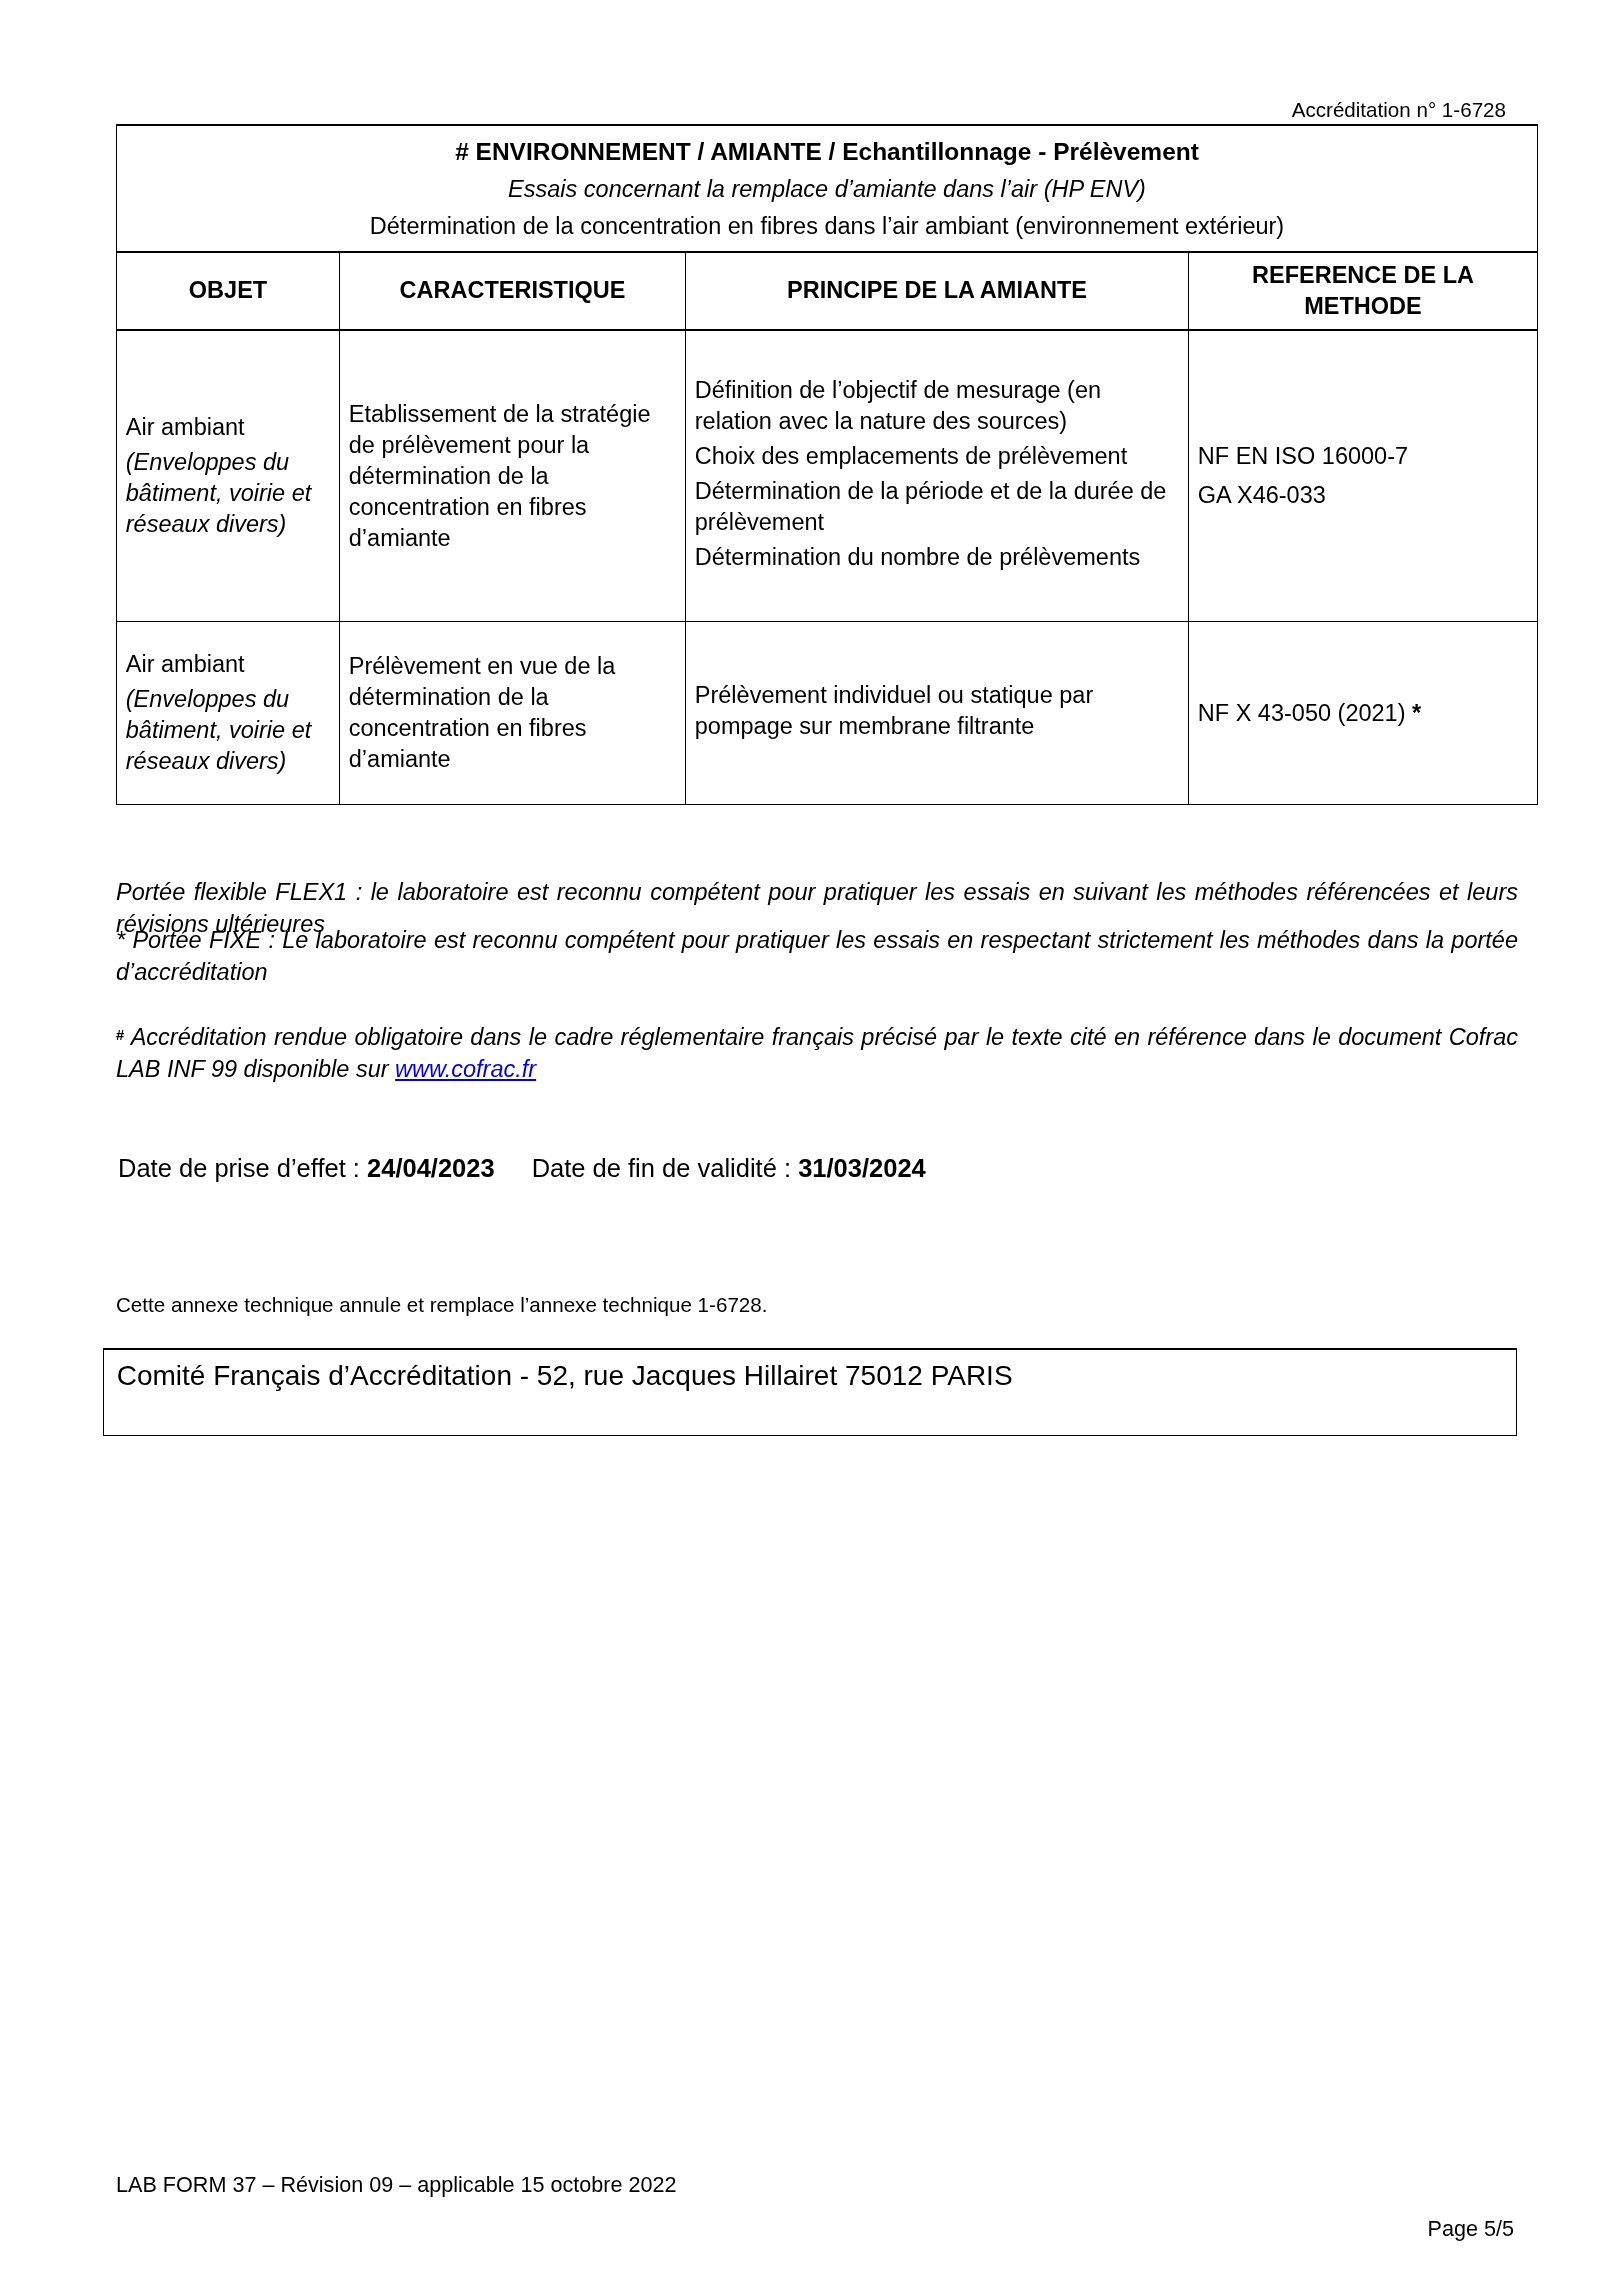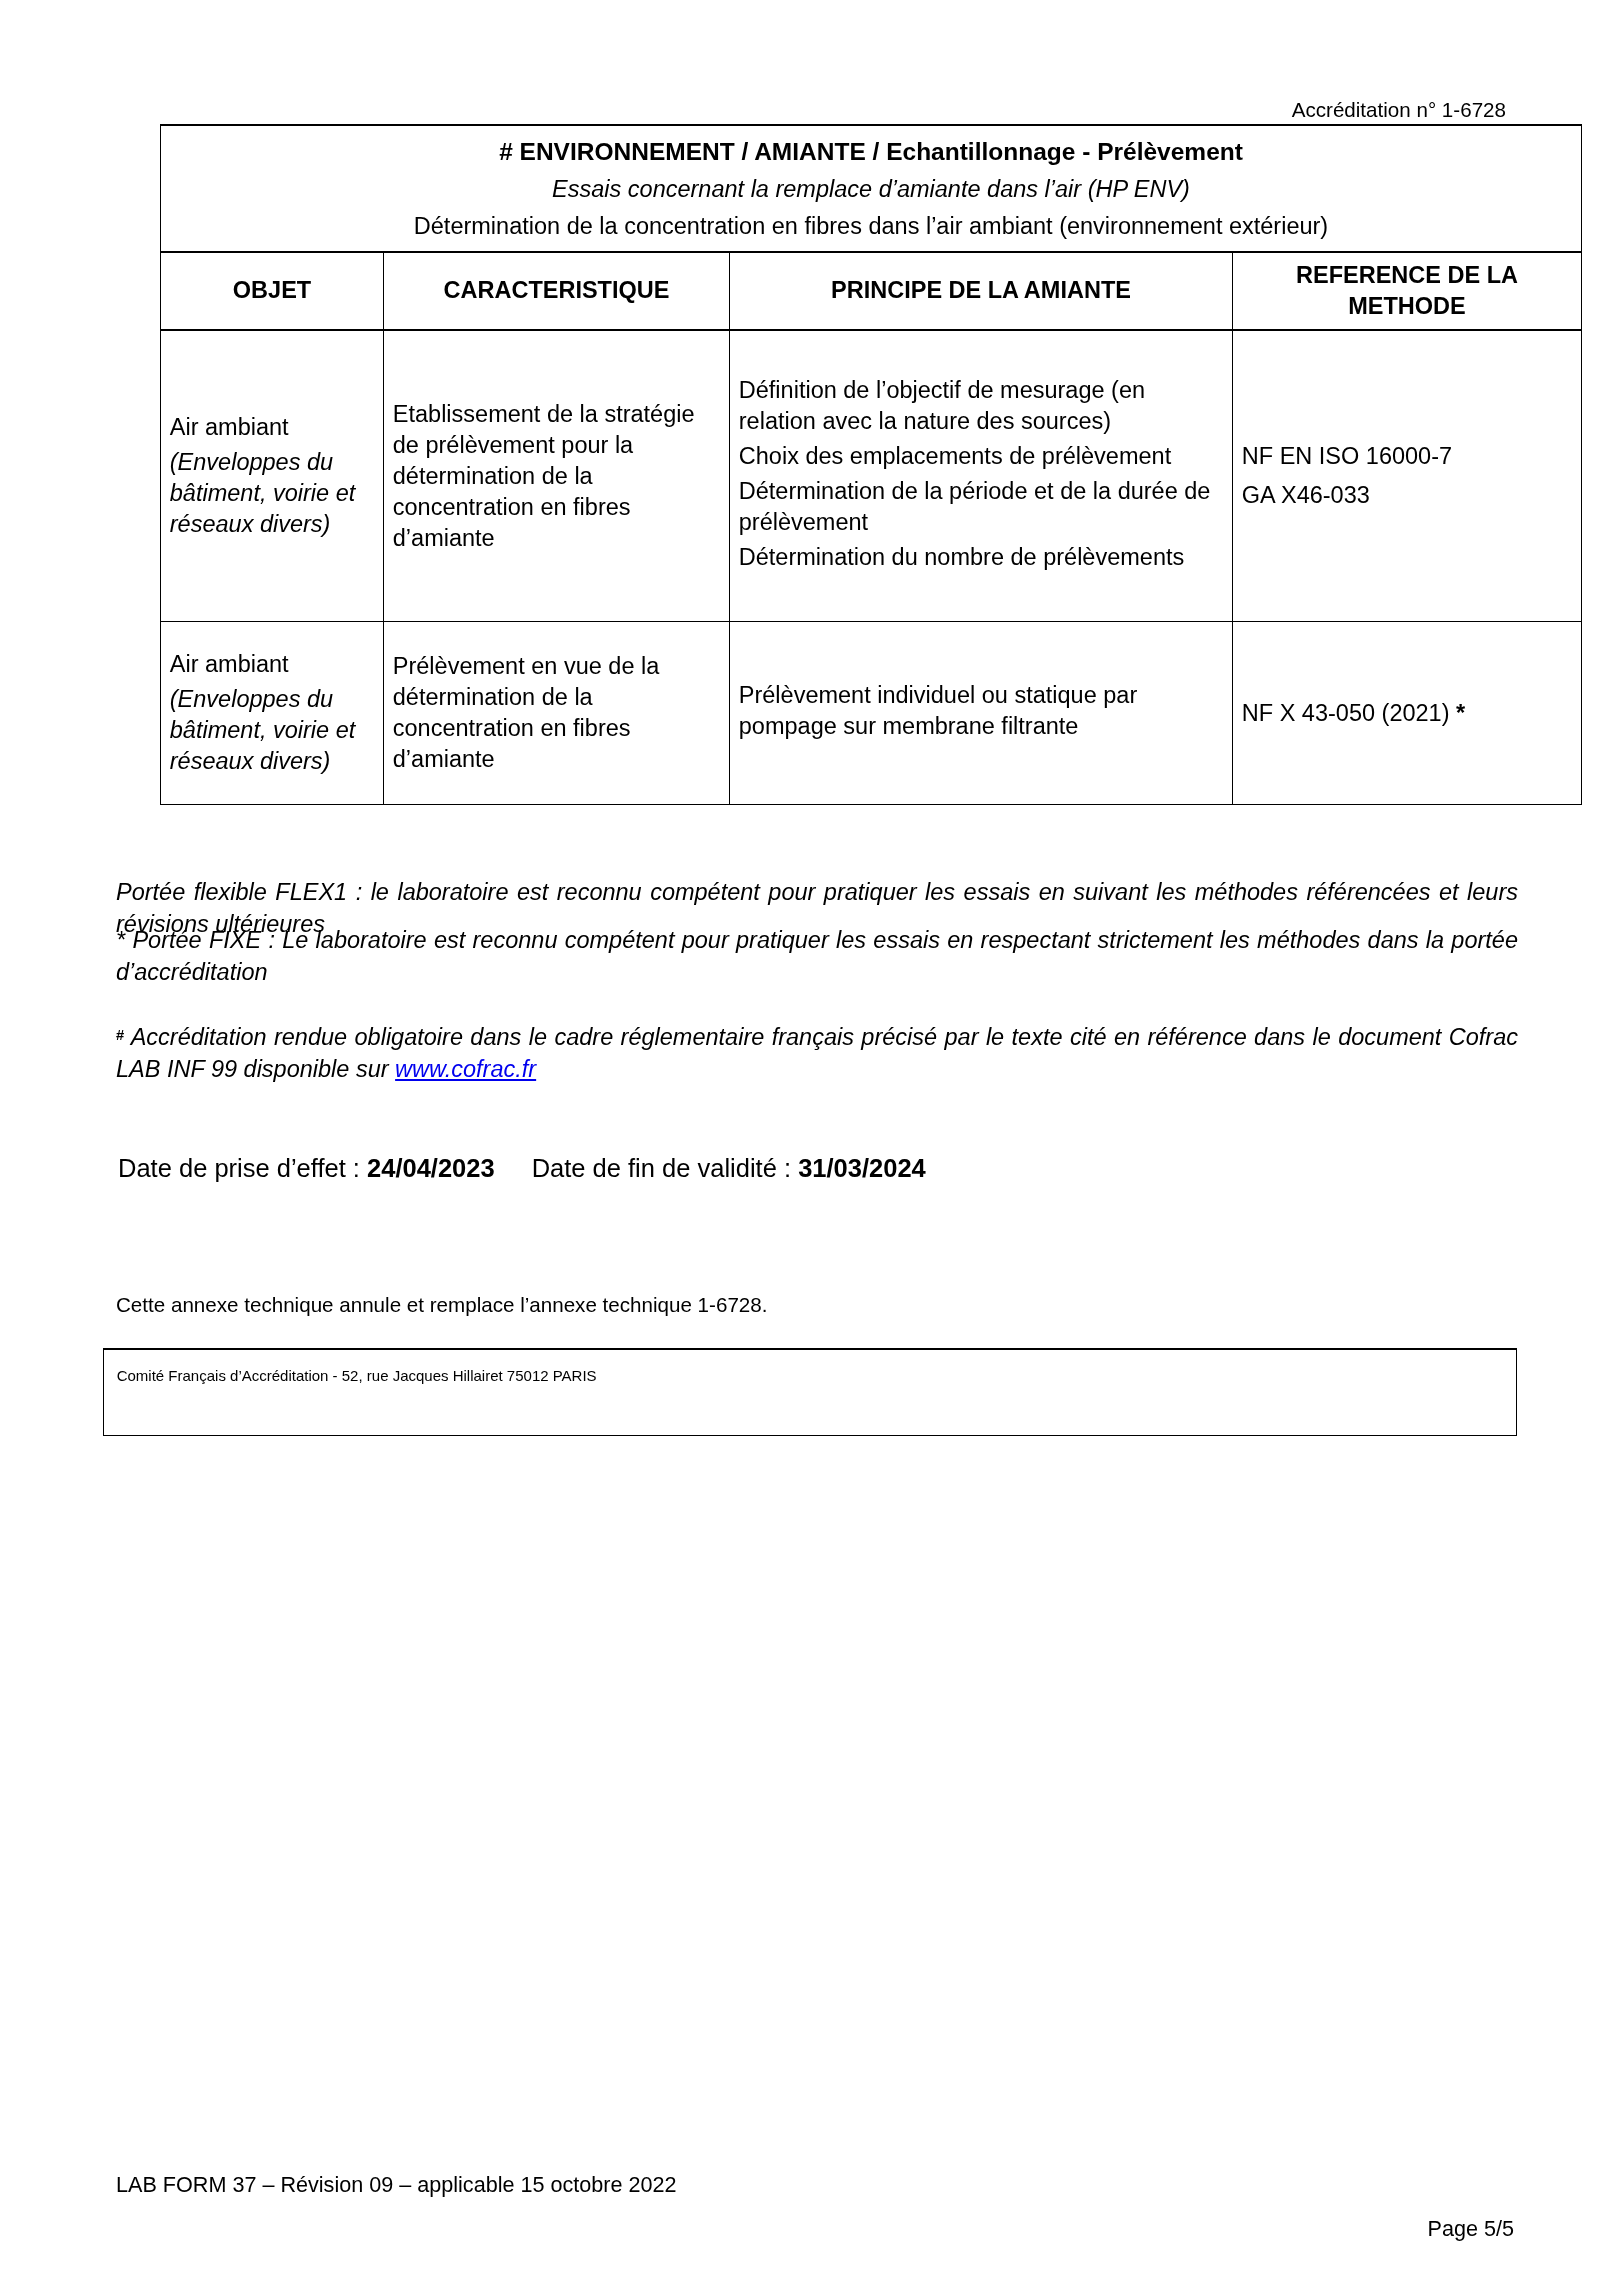--- a/index.html
+++ b/index.html
@@ -6,21 +6,21 @@
     body {
       width: 1620px; height: 2293px; position: relative; overflow: hidden;
       font-family: "Liberation Sans", "DejaVu Sans", sans-serif; color: #000;
     }
     .accr-no {
       position: absolute; top: 98px; right: 114px;
       font-size: 20.6px; line-height: 23.5px;
     }
     table.scope {
       position: absolute; left: 116px; top: 124px; width: 1421px;
-      border-collapse: collapse; table-layout: fixed; margin-left: 44px;
+      border-collapse: collapse; table-layout: fixed;
     }
     table.scope td, table.scope th {
       border: 1.5px solid #000; vertical-align: middle; padding: 0 8.8px;
       font-size: 23.5px; line-height: 31px;
     }
     .title-cell { text-align: center; padding: 5.9px 8.8px 5.9px 8.8px !important; border-bottom: 2.9px solid #000 !important; border-top: 2.9px solid #000 !important; }
     .title-main { font-weight: bold; font-size: 24.5px; line-height: 39px; }
     .title-sub { font-style: italic; font-size: 23.5px; line-height: 37px; }
     .title-desc { font-size: 23.5px; line-height: 37px; }
     th.col-head {
@@ -46,21 +46,21 @@
       position: absolute; left: 118px; top: 1154px; font-size: 25.5px; line-height: 29px;
     }
     .dates b { font-weight: bold; }
     .dates .gap { display: inline-block; width: 37px; }
     .annul {
       position: absolute; left: 116px; top: 1292px; font-size: 20.6px; line-height: 25.5px;
     }
     .footer-box {
       position: absolute; left: 103px; top: 1348px; width: 1414px; height: 88px;
       border: 1.5px solid #000; border-top: 2.9px solid #000; box-sizing: border-box;
-      padding: 7.8px 0 0 12.7px; font-size: 15px; line-height: 36px;
+      padding: 7.8px 0 0 12.7px; font-size: 28px; line-height: 36px;
     }
     .footer-box .line2 span { display: inline-block; }
     .footer-box .siret { margin-left: 41px; }
     .footer-box .web { margin-left: 120px; }
     .page-footer-left {
       position: absolute; left: 116px; top: 2172px; font-size: 21.6px; line-height: 25.5px;
     }
     .page-footer-right {
       position: absolute; right: 106px; top: 2172px; font-size: 21.6px; line-height: 25.5px; margin-top: 44px;
     }

